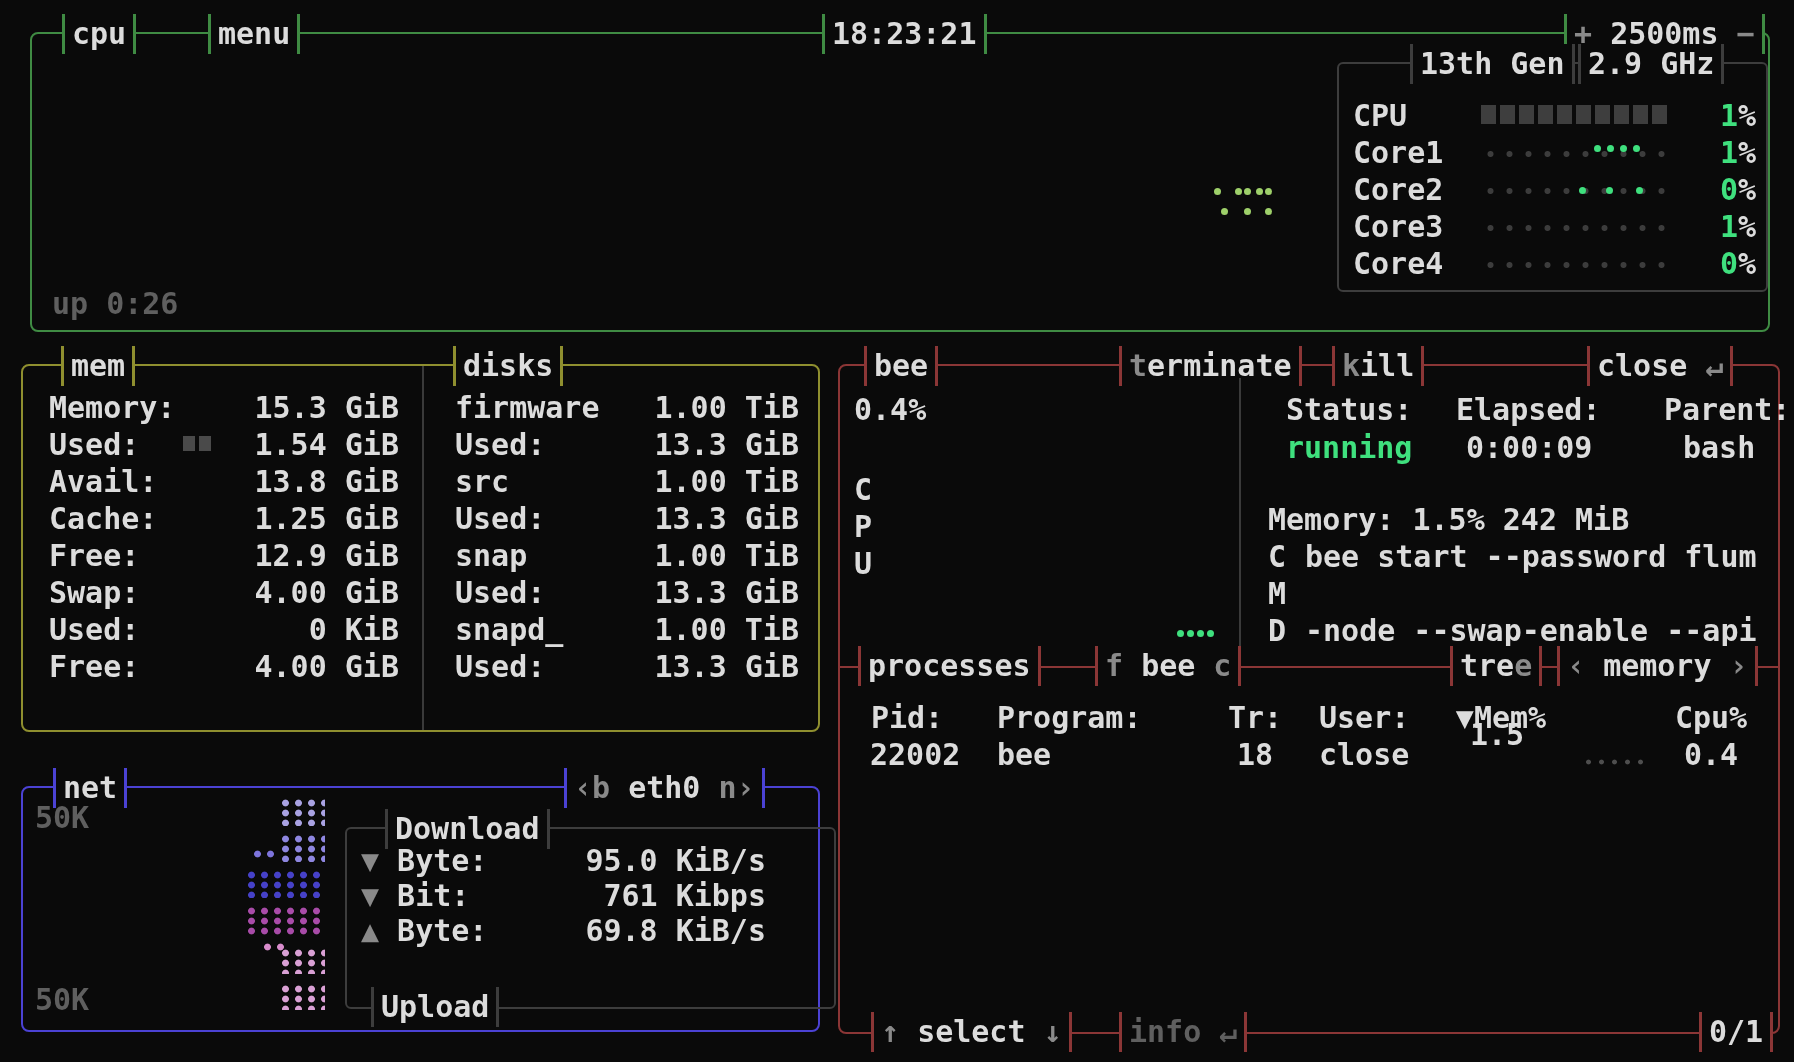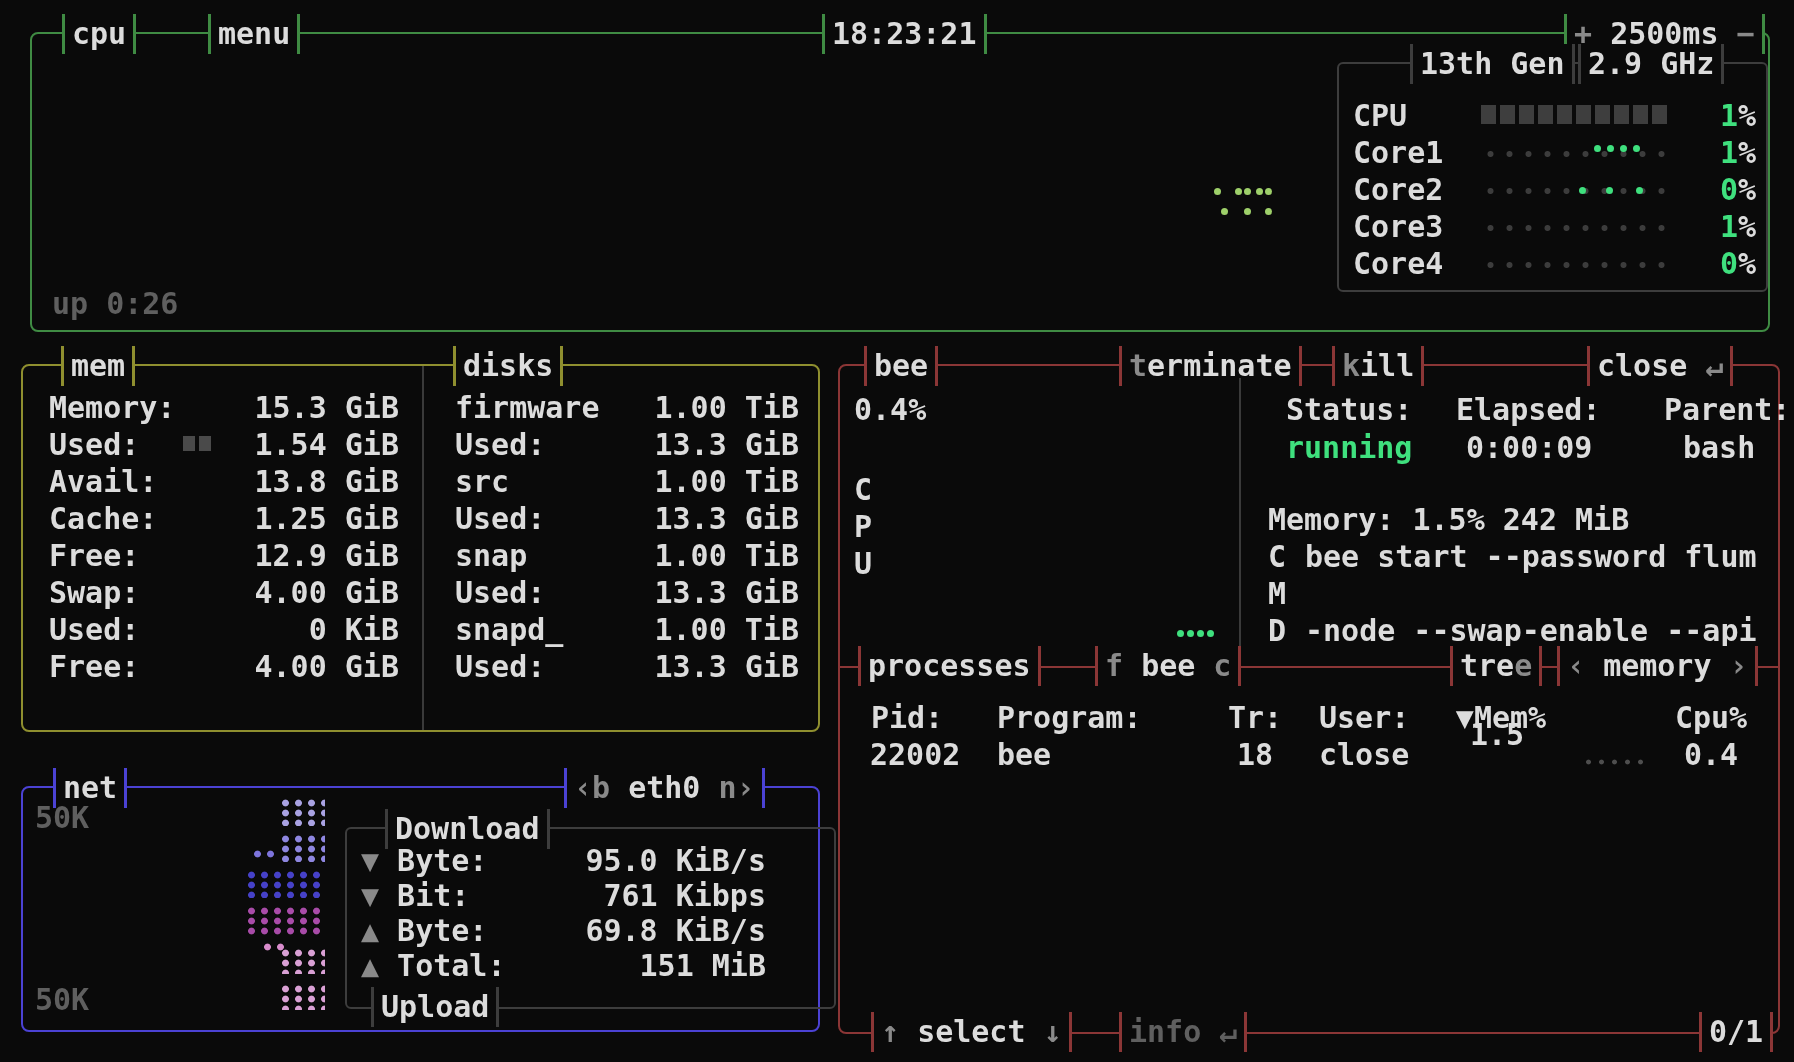--- a/index.html
+++ b/index.html
@@ -210,24 +210,20 @@
       <span>95.0 KiB/s</span>
     </div>
     <div class="lr" style="left:14px;top:49px;width:405px">
       <span><span class="muted">▼</span><span> Bit:</span></span>
       <span>761 Kibps</span>
     </div>
     <div class="lr" style="left:14px;top:84px;width:405px">
       <span><span class="muted">▲</span><span> Byte:</span></span>
       <span>69.8 KiB/s</span>
     </div>
-    <div class="lr" style="left:14px;top:119px;width:405px">
-      <span><span class="muted">▲</span><span> Total:</span></span>
-      <span>151 MiB</span>
-    </div>
   </div>
 </div>
 
 <div class="box proc">
   <div class="tab rtab" style="left:24px">
     <span>bee</span>
   </div>
   <div class="tab rtab" style="left:279px">
     <span class="muted">t</span>
     <span>erminate</span>

